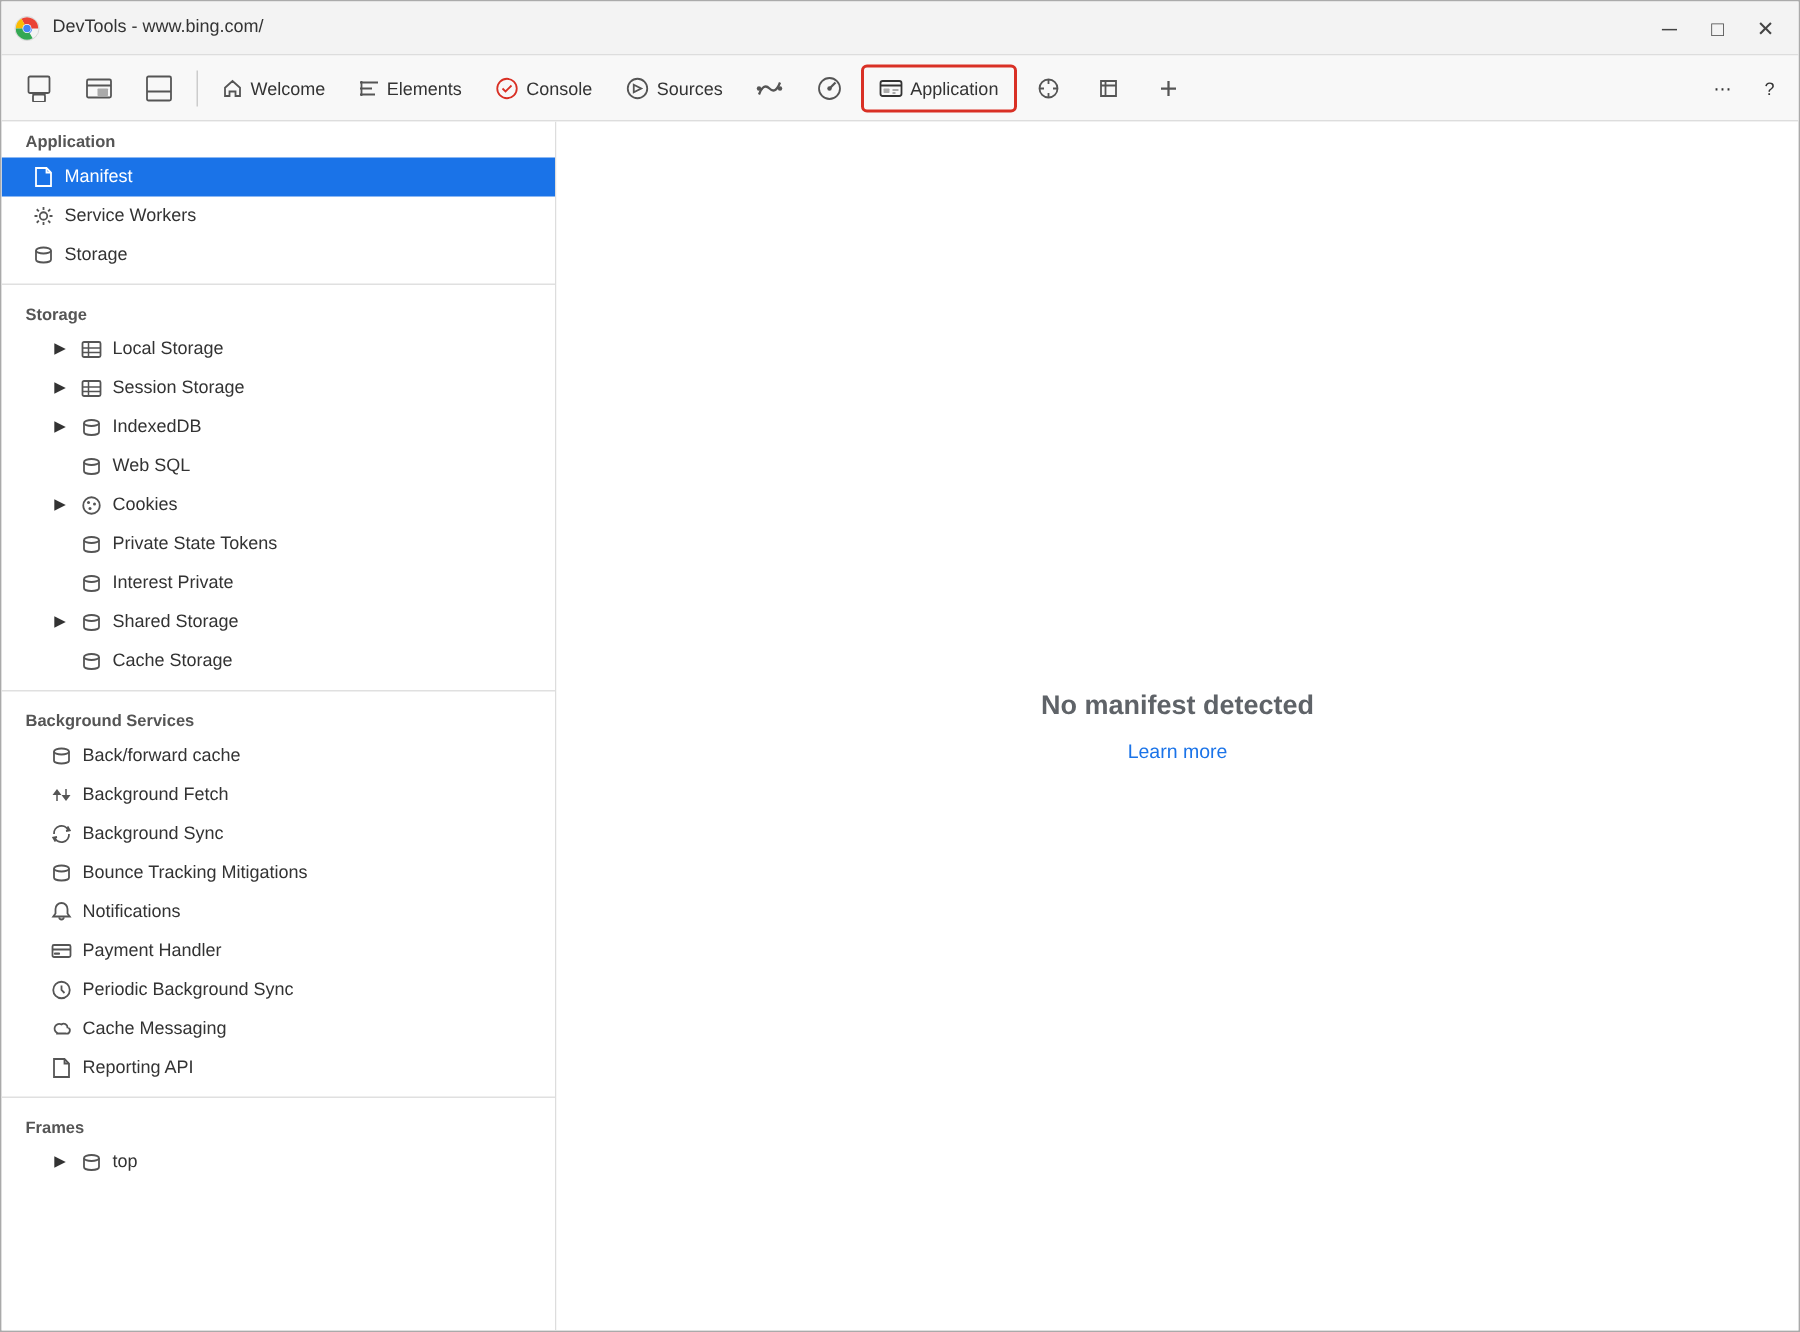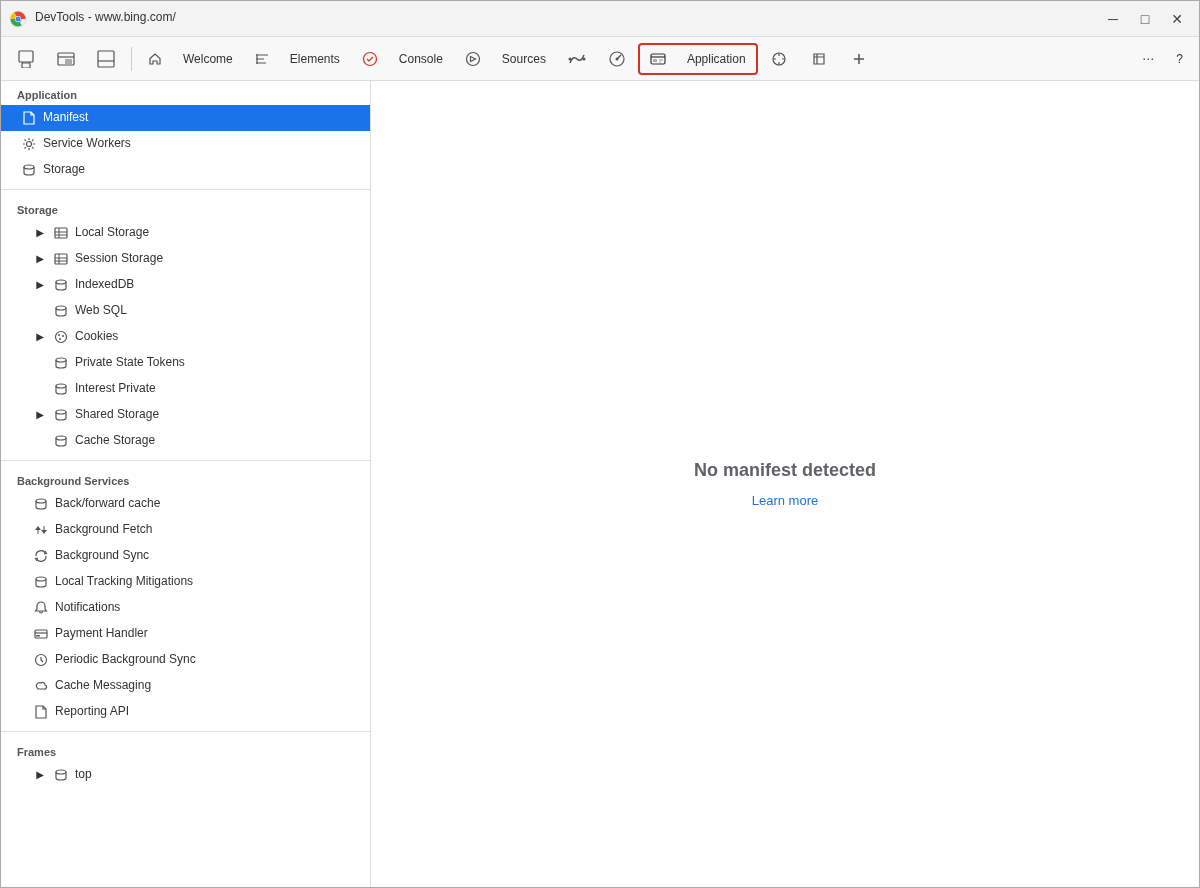--- a/index.html
+++ b/index.html
@@ -18,21 +18,21 @@
     .title-bar-text { font-size: 12px; color: #333; }
     .window-controls { display: flex; gap: 4px; }
     .win-btn { width: 28px; height: 28px; display: flex; align-items: center; justify-content: center; cursor: pointer; font-size: 14px; color: #444; background: none; border: none; }
 
     
     .toolbar {
       height: 44px; background: #f8f8f8; border-bottom: 1px solid #ddd;
       display: flex; align-items: center; padding: 0 6px; flex-shrink: 0; gap: 2px;
     }
     .toolbar-btn {
-      height: 32px; padding: 0 10px; display: flex; align-items: center; gap: 21px;
+      height: 32px; padding: 0 10px; display: flex; align-items: center; gap: 5px;
       border: none; background: none; cursor: pointer; border-radius: 4px; color: #333; font-size: 12px; justify-content: space-between;
     }
     .toolbar-btn.active {
       border: 2px solid #d93025; border-radius: 4px;
     }
     .toolbar-btn svg { flex-shrink: 0; }
     .toolbar-sep { width: 1px; height: 24px; background: #ccc; margin: 0 4px; }
     .toolbar-more { margin-left: auto; }
 
     
@@ -390,21 +390,21 @@
         <span>Background Sync</span>
       </div>
 
       <div class="sidebar-item indent1">
         <span class="item-icon">
           <svg width="14" height="14" viewBox="0 0 14 14" fill="none">
             <ellipse cx="7" cy="4" rx="5" ry="2" stroke="#555" stroke-width="1.2"></ellipse>
             <path d="M2 4v6c0 1.1 2.2 2 5 2s5-.9 5-2V4" stroke="#555" stroke-width="1.2"></path>
           </svg>
         </span>
-        <span>Local Tracking Mitigations</span>
+        <span>Bounce Tracking Mitigations</span>
       </div>
 
       <div class="sidebar-item indent1">
         <span class="item-icon">
           <svg width="14" height="14" viewBox="0 0 14 14" fill="none">
             <path d="M7 1a4 4 0 0 1 4 4v3l1.5 2H1.5L3 8V5A4 4 0 0 1 7 1Z" stroke="#555" stroke-width="1.2" fill="none"></path>
             <path d="M5.5 10.5a1.5 1.5 0 0 0 3 0" stroke="#555" stroke-width="1.2"></path>
           </svg>
         </span>
         <span>Notifications</span>

